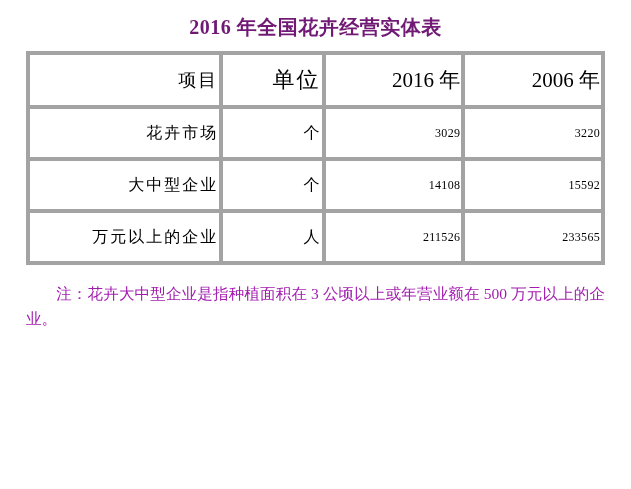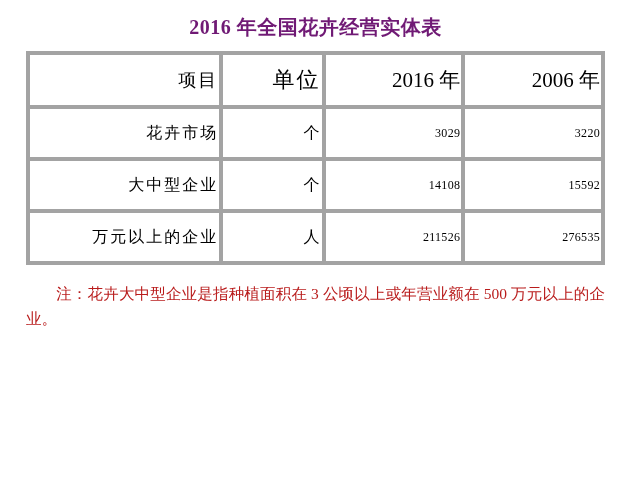--- a/index.html
+++ b/index.html
@@ -77,21 +77,21 @@
   }
   col.c-item { width: 33.6%; }
   col.c-unit { width: 17.8%; }
   col.c-y1   { width: 24.3%; }
   col.c-y2   { width: 24.3%; }
 
   .note {
     padding: 16px 26px 0 26px;
     font-size: 15.5px;
     line-height: 1.62;
-    color: #b91c1c;
+    color: #a21caf;
     text-align: justify;
   }
   .note .indent {
     display: inline-block;
     width: 30px;
   }
 </style>
 </head>
 <body>
 
@@ -125,21 +125,21 @@
         <tr>
           <td class="cell-item">大中型企业</td>
           <td class="cell-unit">个</td>
           <td class="cell-num">14108</td>
           <td class="cell-num">15592</td>
         </tr>
         <tr>
           <td class="cell-item">万元以上的企业</td>
           <td class="cell-unit">人</td>
           <td class="cell-num">211526</td>
-          <td class="cell-num">276535</td>
+          <td class="cell-num">233565</td>
         </tr>
       </tbody>
     </table>
   </div>
 
   <div class="note">
     <span class="indent"></span><span>注：花卉大中型企业是指种植面积在 3 公顷以上或年营业额在 500 万元以上的企业。</span>
   </div>
 
 </div>

